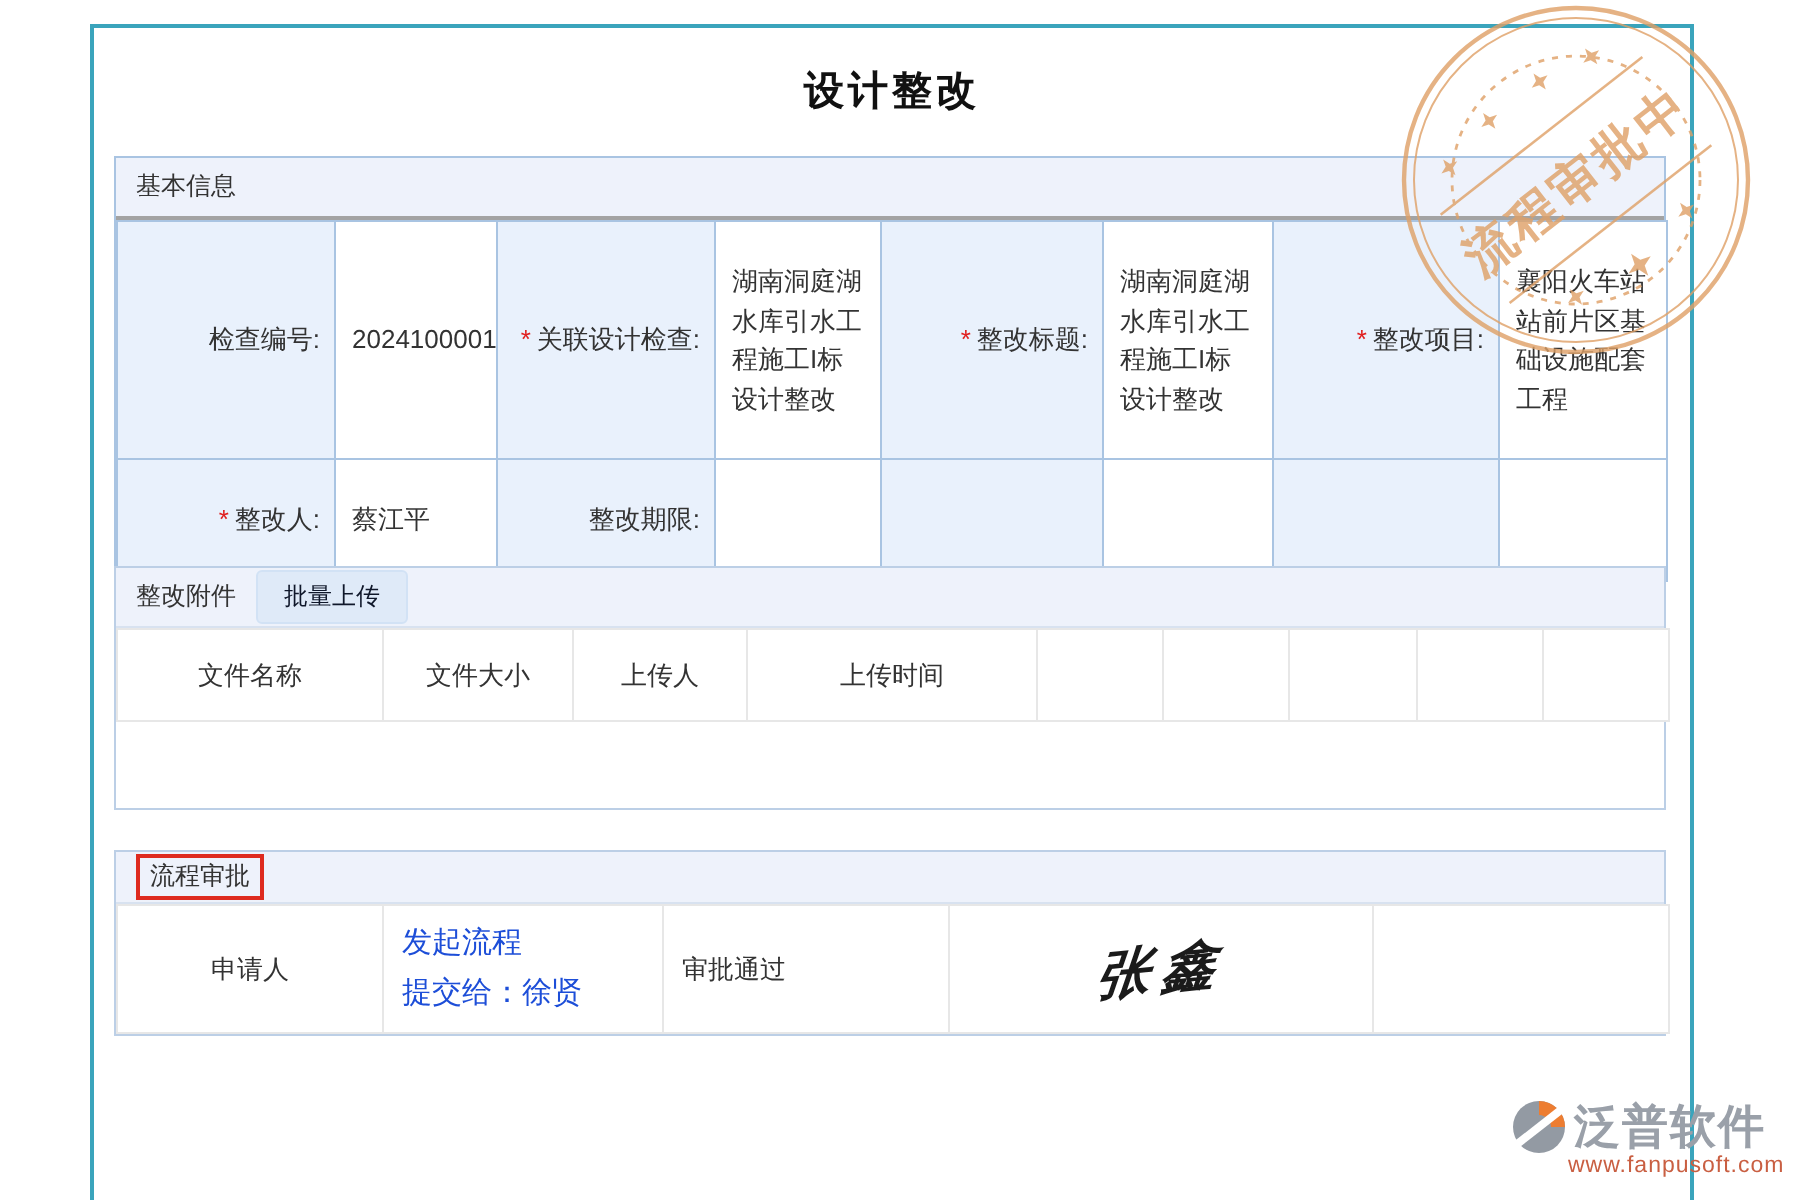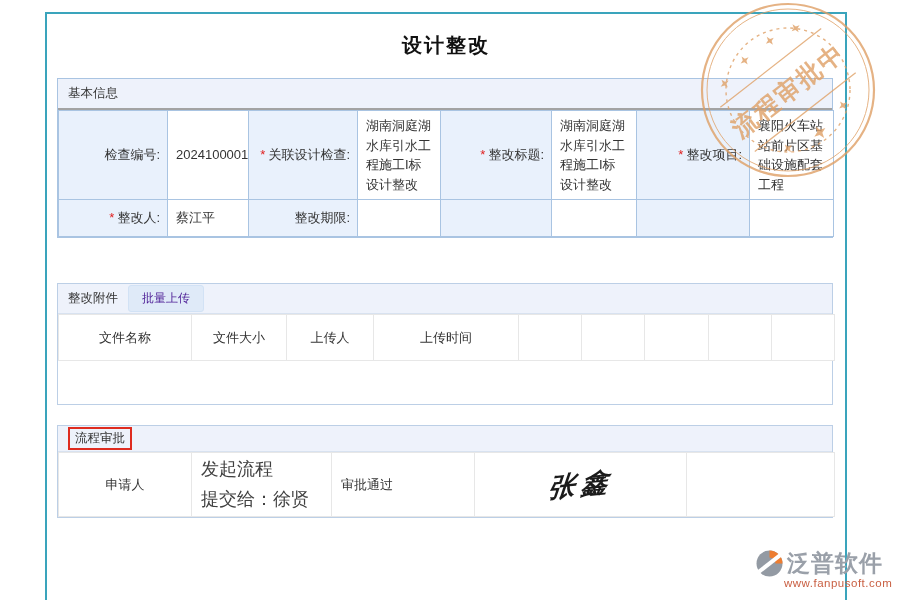--- a/index.html
+++ b/index.html
@@ -30,37 +30,37 @@
   }
   .p-basic  .panel-header { border-bottom:2px solid #a3a3a3; }
   .p-attach .panel-header, .p-approve .panel-header { border-bottom:1px solid #D8E2F0; padding:1px 10px; }
 
   table { border-collapse:collapse; table-layout:fixed; width:776px; }
   td, th { font-size:13px; font-weight:normal; color:#333; overflow:hidden; }
 
   
   .info td { border:1px solid #A9C4E2; vertical-align:middle; }
   .info .lbl { background:#E9F1FC; text-align:right; padding:4px 7px 4px 2px; }
-  .info .val { background:#fff; text-align:left; padding:5px 8px; line-height:1.5; }
+  .info .val { background:#fff; text-align:left; padding:20px 8px; line-height:1.5; }
   .info .r1 td { height:88px; }
   .info .r2 td { height:37px; }
   .info .r3 td { height:37px; }
   .req { color:#E02020; margin-right:3px; font-size:13px; }
 
   
   .grid td { border:1px solid #E7E7E7; text-align:center; vertical-align:middle; background:#fff; }
   .attach-head td { height:46px; }
   .attach-body { height:43px; background:#fff; }
   .approve-head td { height:43px; }
   .approve-row td { height:64px; }
   .cell-left { text-align:left !important; padding-left:9px; }
-  .green { color:#404040; line-height:1.65; font-size:18px; }
+  .green { color:#1d4ed8; line-height:1.65; font-size:15px; }
 
   .btn-batch {
-    background:#DFEAF8; color:#4c1d95; border:1px solid #D2E2F5; border-radius:3px;
+    background:#DFEAF8; color:#0f172a; border:1px solid #D2E2F5; border-radius:3px;
     font-size:12px; padding:4px 13px; cursor:pointer; font-family:"Liberation Sans",sans-serif;
   }
 
   .red-box {
     display:inline-block; border:2px solid #DE2B1F; padding:1px 5px; font-size:12.5px; color:#333;text-align:right;
   }
 
   .signature {
     display:inline-block; font-size:27px; font-weight:bold; color:#1b1b1b;
     font-family:"DejaVu Serif", serif; font-style:italic;

